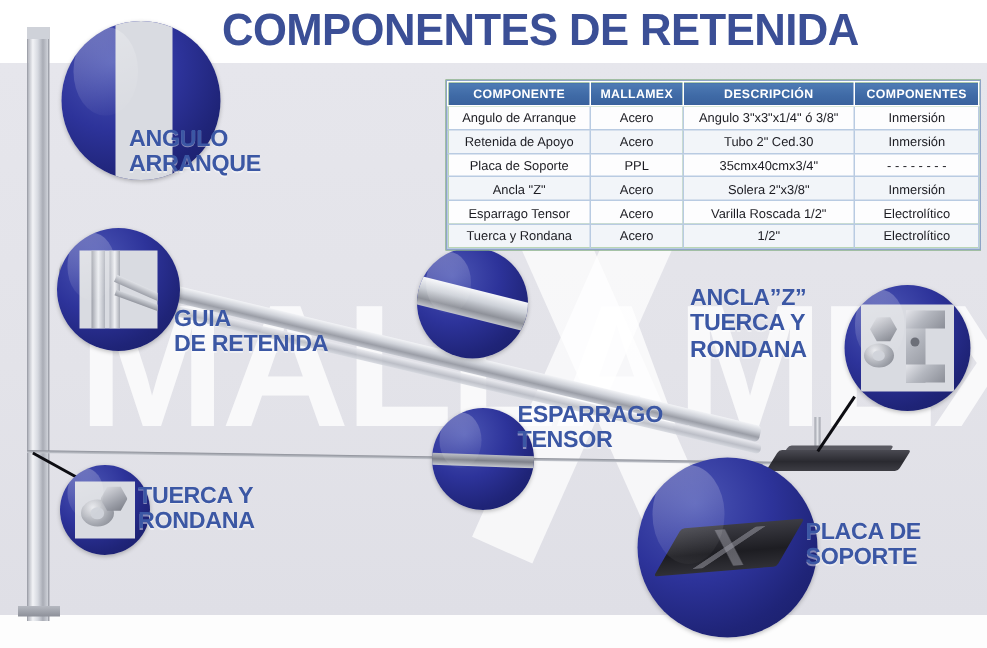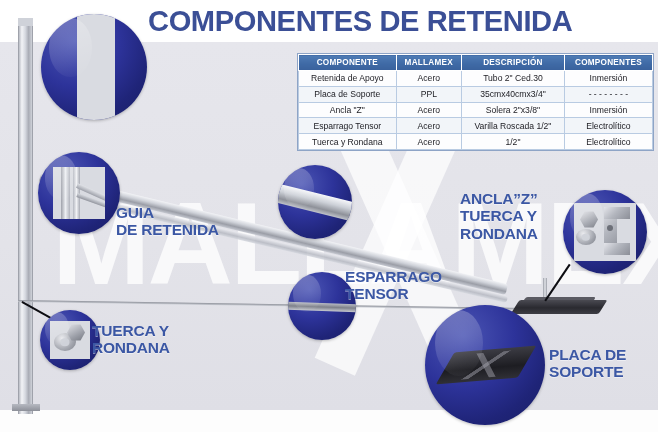--- a/index.html
+++ b/index.html
@@ -300,20 +300,22 @@
   <div class="leader" style="left:22px; top:301px; width:62px; transform:rotate(29deg);"></div>
   <div class="leader" style="left:545px; top:300px; width:44px; transform:rotate(-56deg);"></div>
 
 
   <div class="title">COMPONENTES DE RETENIDA</div>
 
   <div class="circle" style="left:41px; top:14px; width:106px; height:106px;">
     <div class="photo ph-post" style="width:38px;height:106px;left:52%;"></div>
     <div class="gloss"></div>
   </div>
+  <div class="label" style="left:86px; top:84px;">ANGULO
+ARRANQUE</div>
 
   <div class="circle" style="left:38px; top:152px; width:82px; height:82px;">
     <div class="photo ph-flat" style="width:52px;height:52px;">
       <div style="position:absolute;left:8px;top:0;width:9px;height:52px;background:linear-gradient(90deg,#9ea1aa,#eceef2,#b0b3bc);"></div>
       <div style="position:absolute;left:20px;top:0;width:7px;height:52px;background:linear-gradient(90deg,#b4b7c0,#f0f1f4,#a8abb4);"></div>
       <div style="position:absolute;left:24px;top:16px;width:34px;height:5px;background:linear-gradient(180deg,#dfe1e6,#9da0a9);transform:rotate(24deg);transform-origin:left center;"></div>
       <div style="position:absolute;left:24px;top:26px;width:34px;height:4px;background:linear-gradient(180deg,#d2d5db,#93969f);transform:rotate(20deg);transform-origin:left center;"></div>
     </div>
     <div class="gloss"></div>
   </div>
@@ -360,35 +362,41 @@
   <div class="label" style="left:460px; top:190px;">ANCLA”Z”
 TUERCA Y
 RONDANA</div>
 
   <div class="circle" style="left:425px; top:305px; width:120px; height:120px;">
     <div class="photo" style="width:120px;height:120px;background:transparent;">
       <div class="plate3d" style="left:22px;top:44px;width:78px;height:32px;"></div>
     </div>
     <div class="gloss"></div>
   </div>
-  <div class="label" style="left:549px; top:346px;">PLACA DE
+  <div class="label" style="left:537px; top:346px;">PLACA DE
 SOPORTE</div>
 
   <div class="tbl-wrap">
     <table>
       <thead>
         <tr>
           <th>COMPONENTE</th>
           <th>MALLAMEX</th>
           <th>DESCRIPCIÓN</th>
           <th>COMPONENTES</th>
         </tr>
       </thead>
       <tbody>
         <tr>
+          <td class="c0">Angulo de Arranque</td>
+          <td>Acero</td>
+          <td>Angulo 3"x3"x1/4" ó 3/8"</td>
+          <td>Inmersión</td>
+        </tr>
+        <tr>
           <td class="c0">Retenida de Apoyo</td>
           <td>Acero</td>
           <td>Tubo 2" Ced.30</td>
           <td>Inmersión</td>
         </tr>
         <tr>
           <td class="c0">Placa de Soporte</td>
           <td>PPL</td>
           <td>35cmx40cmx3/4"</td>
           <td>- - - - - - - -</td>

